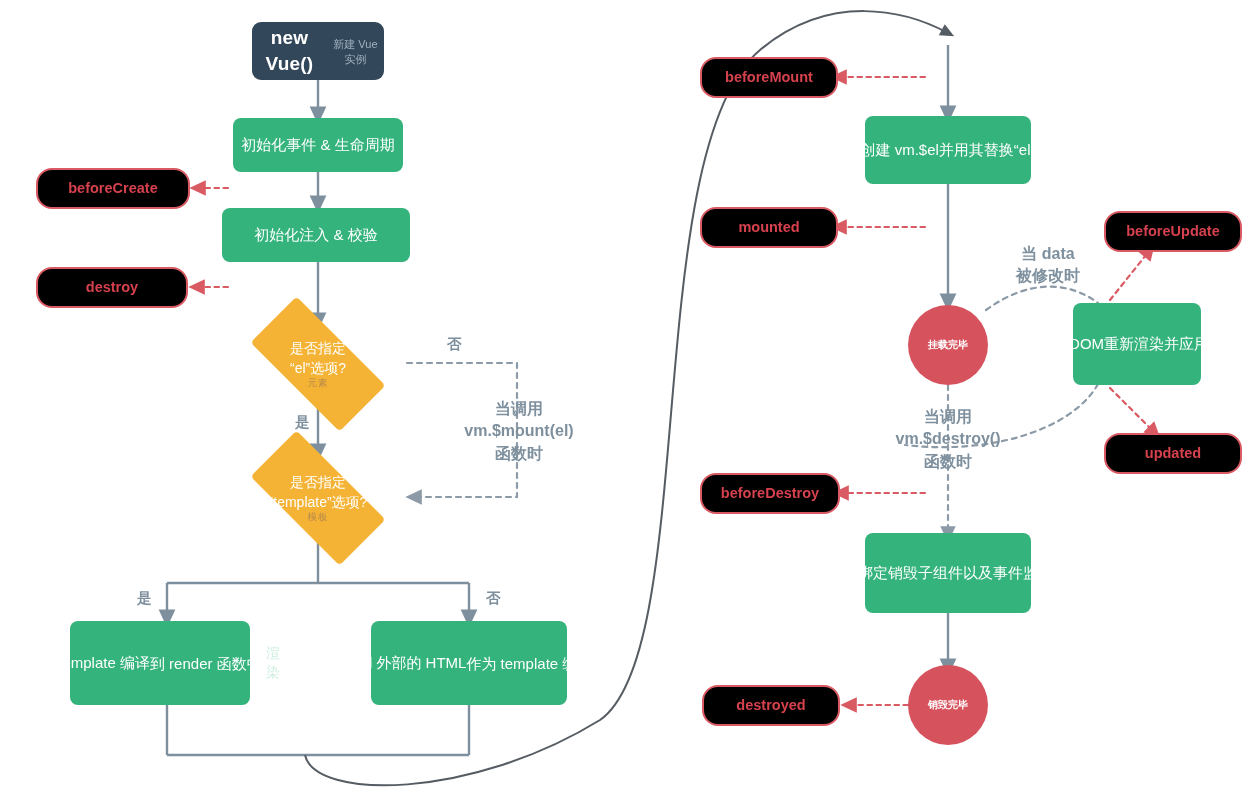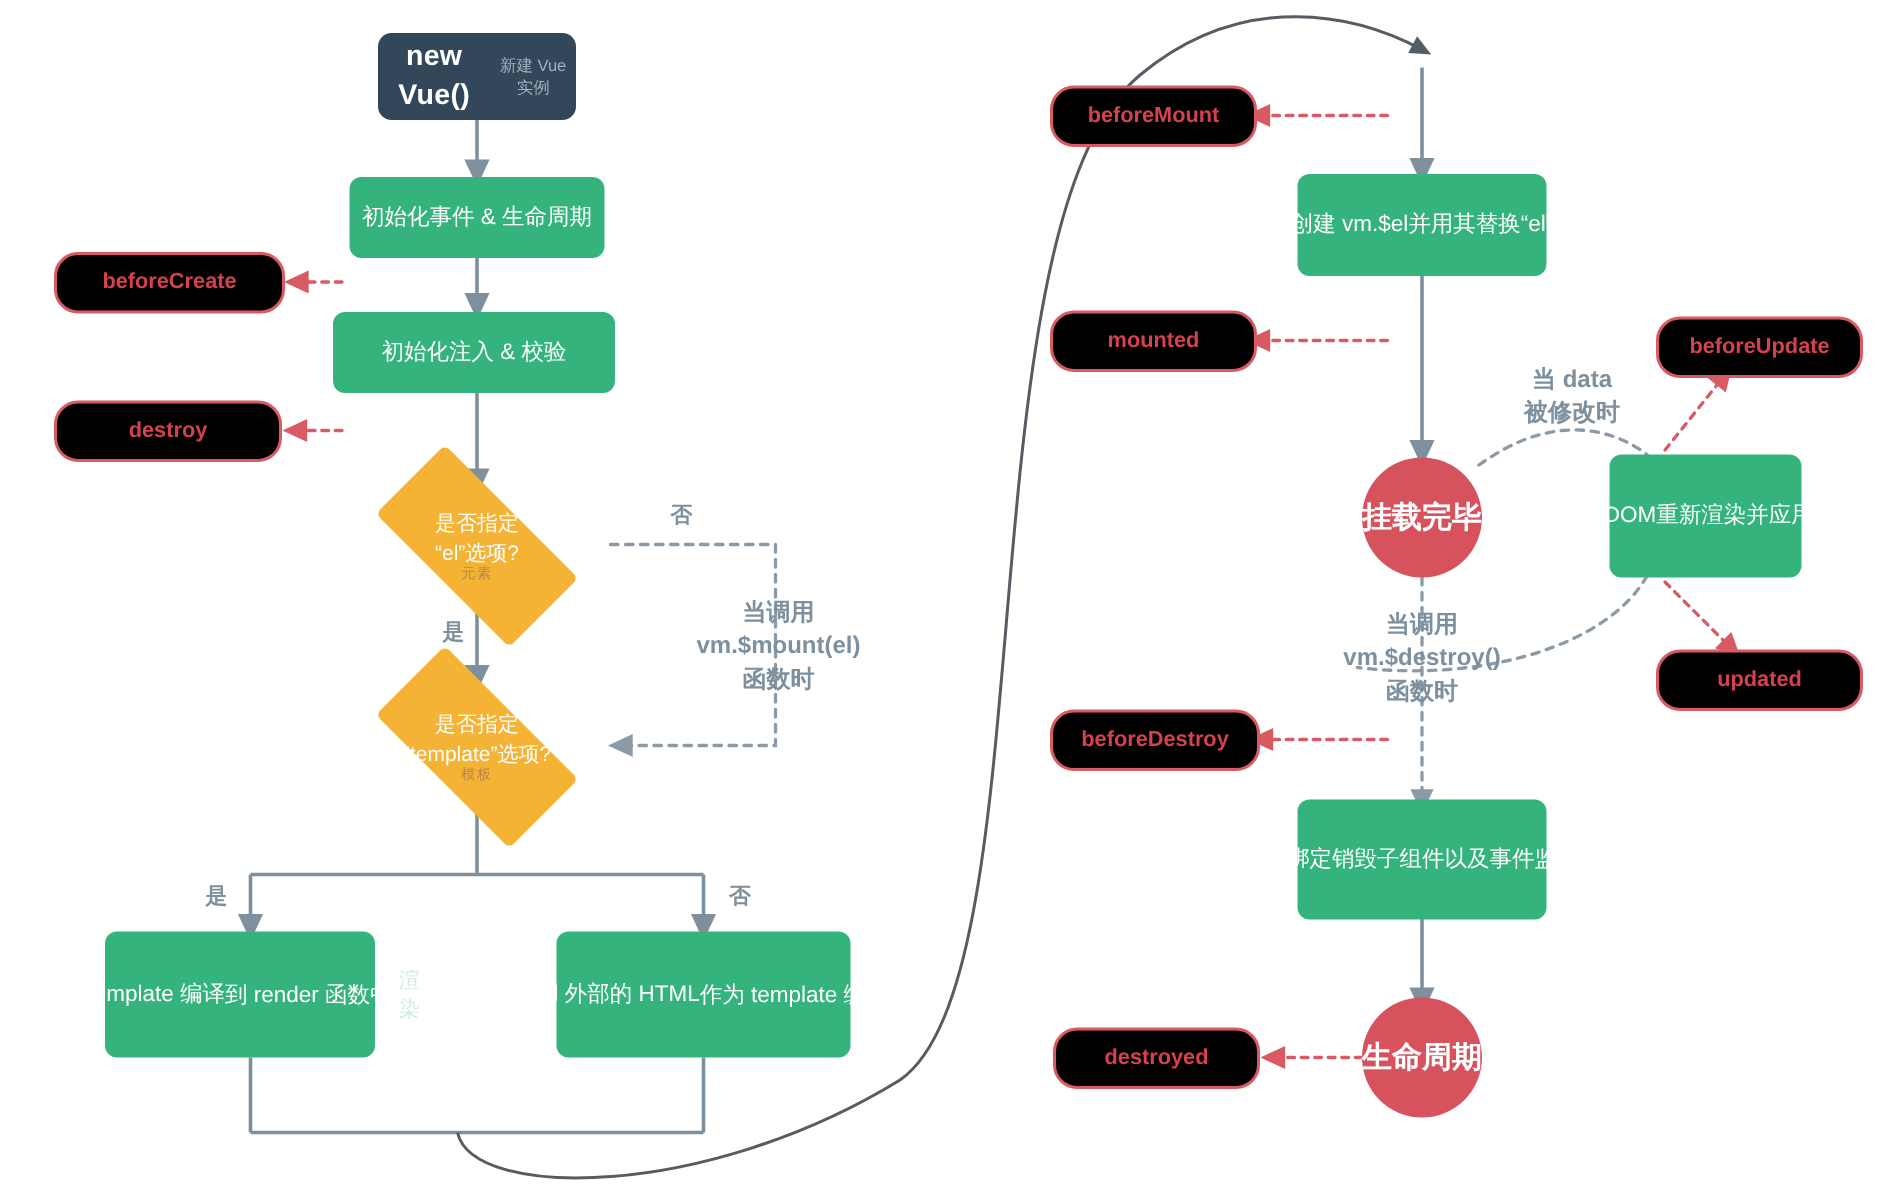--- a/index.html
+++ b/index.html
@@ -99,21 +99,21 @@
     border-radius: 16px;
     color: #d6414e;
     font-size: 14.5px;
     font-weight: bold;
   }
   
   .node-circle {
     background: #d6535e;
     border-radius: 50%;
     color: #ffffff;
-    font-size: 20px;
+    font-size: 10px;
     font-weight: bold;
   }
   
   .lbl {
     position: absolute;
     color: #7e909e;
     font-size: 16px;
     font-weight: bold;
     line-height: 1.4;
     text-align: center;
@@ -273,21 +273,21 @@
     <div class="line">并应用更新</div>
   </div>
 
   <div class="node node-green" style="left:865px; top:533px; width:166px; height:80px;">
     <div class="line">解除绑定</div>
     <div class="line">销毁子组件以及</div>
     <div class="line">事件监听器</div>
   </div>
 
   <div class="node node-circle" style="left:908px; top:665px; width:80px; height:80px;">
-    <span>生命周期</span>
+    <span>销毁完毕</span>
   </div>
 
   <div class="node node-hook" style="left:700px; top:57px; width:138px; height:41px;">
     <span>beforeMount</span>
   </div>
 
   <div class="node node-hook" style="left:700px; top:207px; width:138px; height:41px;">
     <span>mounted</span>
   </div>
 

